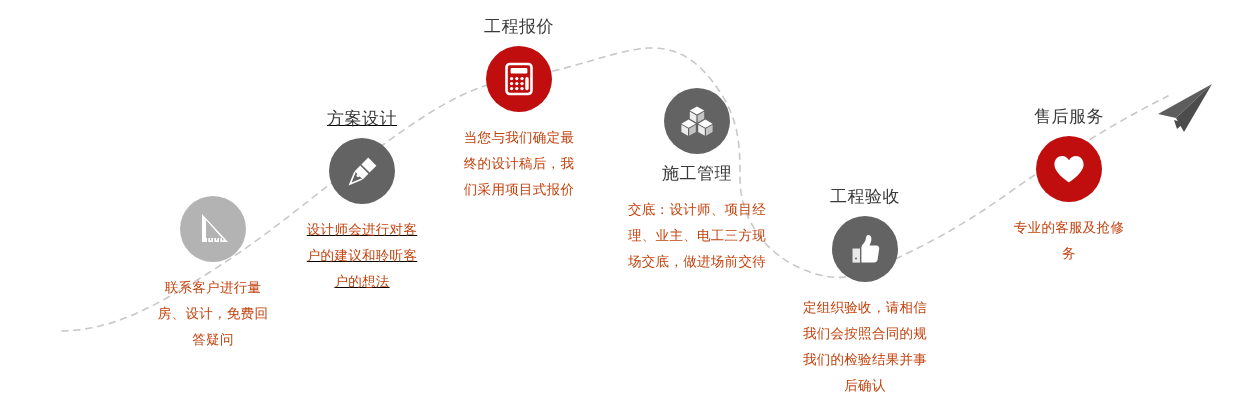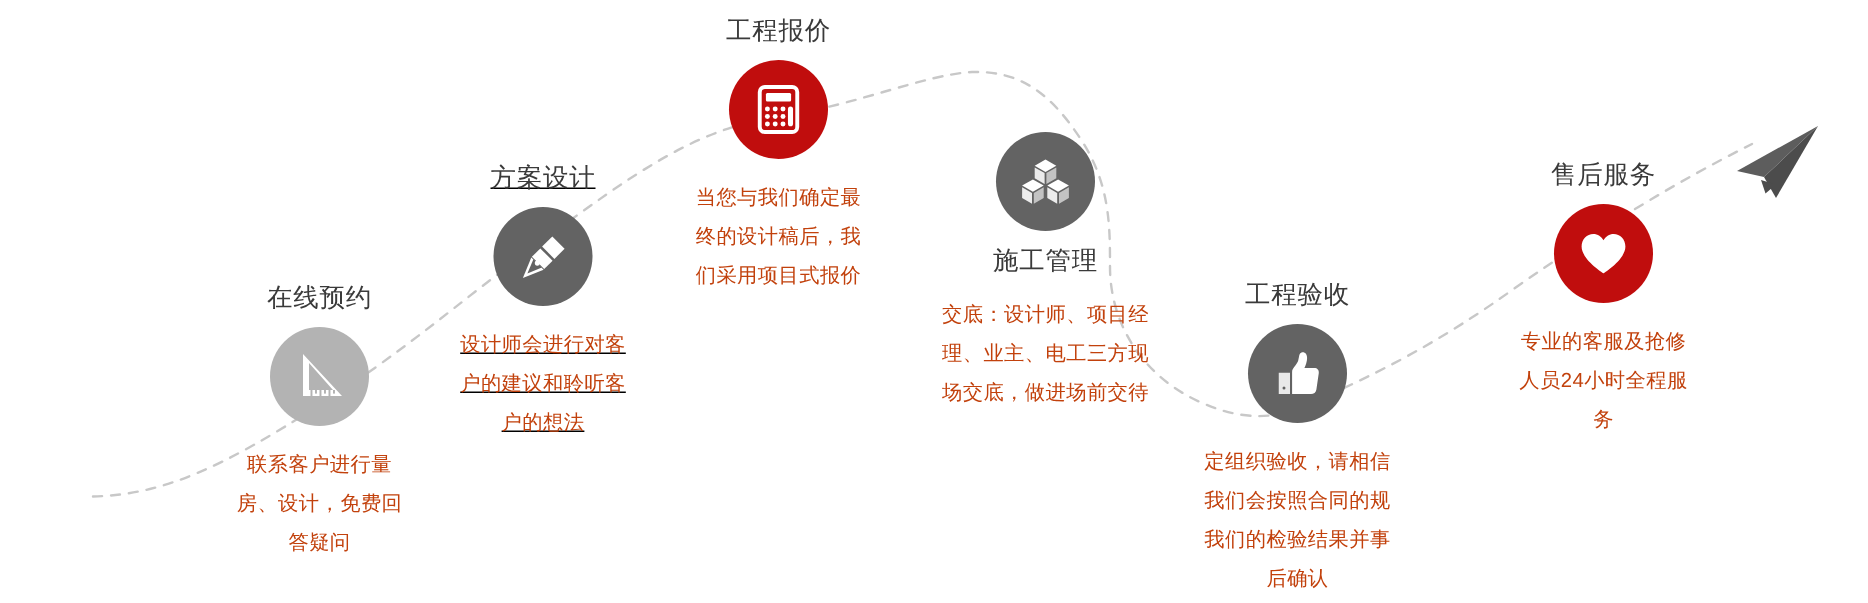--- a/index.html
+++ b/index.html
@@ -52,21 +52,20 @@
              C 572 70 615 50 648 48
              C 680 47 700 62 720 92
              C 740 122 740 150 740 178
              C 740 214 760 250 800 268
              C 840 286 862 274 880 266
              C 920 248 960 228 1010 192
              C 1070 150 1120 120 1168 96" fill="none" stroke="#c8c8c8" stroke-width="1.6" stroke-dasharray="6 6" stroke-linecap="round"></path>
   </svg>
 
   <div class="step" style="left:123px; top:188px;">
-    <div class="step-title">在线预约</div>
     <div class="gap-t"></div>
     <div class="icon-wrap c-light">
       <svg width="40" height="40" viewBox="0 0 40 40">
 
         <path d="M9 5 L9 33 L35 33 L9 5 Z M13 11 L13 29 L29 29 Z" fill="#ffffff" fill-rule="evenodd"></path>
 
         <g fill="#b3b3b3">
           <rect x="14" y="29" width="1.3" height="4"></rect>
           <rect x="17" y="29" width="1.3" height="2.4"></rect>
           <rect x="20" y="29" width="1.3" height="4"></rect>
@@ -101,21 +100,21 @@
       </svg>
     </div>
     <div class="gap-b"></div>
     <div class="step-desc">
       <div>设计师会进行对客</div>
       <div>户的建议和聆听客</div>
       <div>户的想法</div>
     </div>
   </div>
 
-  <div class="step" style="left:429px; top:10px;">
+  <div class="step" style="left:429px; top:16px;">
     <div class="step-title">工程报价</div>
     <div class="gap-t"></div>
     <div class="icon-wrap c-red">
       <svg width="40" height="40" viewBox="0 0 40 40">
         <rect x="7.5" y="5" width="25" height="30" rx="3.4" ry="3.4" fill="none" stroke="#ffffff" stroke-width="2.6"></rect>
         <rect x="11.6" y="9" width="16.8" height="5.6" rx="1" fill="#ffffff"></rect>
         <g fill="#ffffff">
           <circle cx="12.6" cy="19.6" r="1.65"></circle>
           <circle cx="17.8" cy="19.6" r="1.65"></circle>
           <circle cx="23.0" cy="19.6" r="1.65"></circle>
@@ -204,21 +203,20 @@
                  C5.4 10.4 9.0 7.0 13.2 7.0
                  C16.2 7.0 18.6 8.8 20 11.2
                  C21.4 8.8 23.8 7.0 26.8 7.0
                  C31.0 7.0 34.6 10.4 34.6 15.4
                  C34.6 24.2 20 33.2 20 33.2 Z" fill="#ffffff"></path>
       </svg>
     </div>
     <div class="gap-b"></div>
     <div class="step-desc">
       <div>专业的客服及抢修</div>
-      <div>人员24小时全程服</div>
       <div>务</div>
     </div>
   </div>
 
   <div id="plane" style="left:1150px; top:78px;">
     <svg width="72" height="62" viewBox="0 0 72 62">
 
       <path d="M62 6 L8 36 L26 40 Z" fill="#5d5d5d"></path>
 
       <path d="M62 6 L26 40 L34 54 Z" fill="#4c4c4c"></path>

